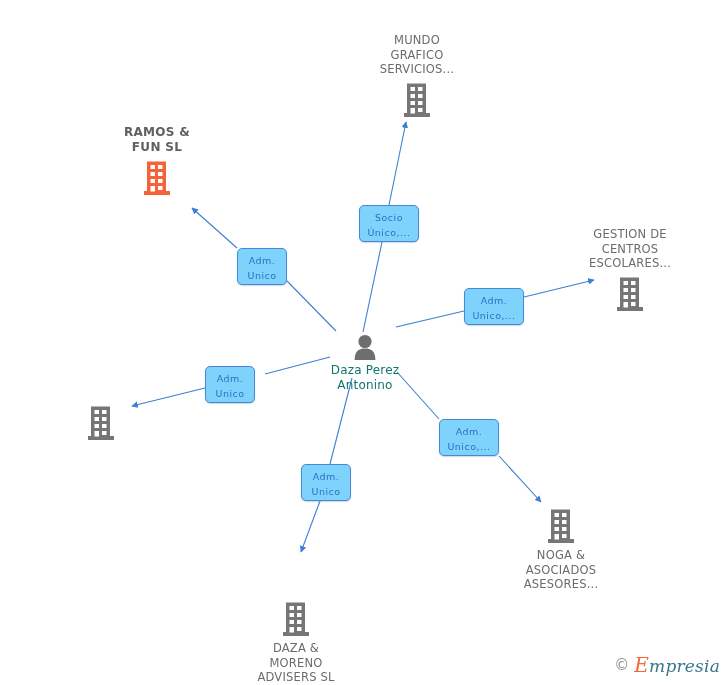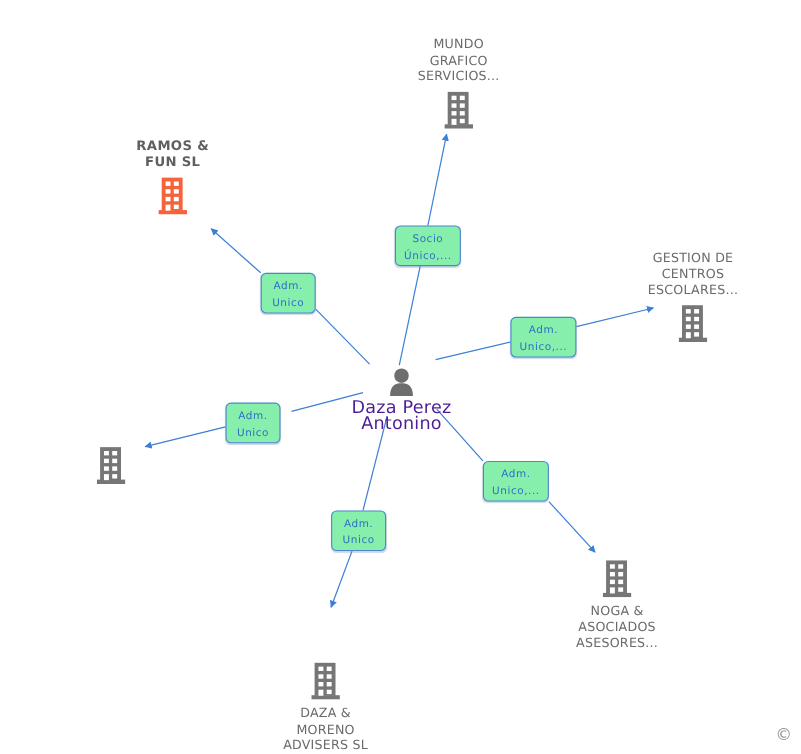--- a/index.html
+++ b/index.html
@@ -47,37 +47,37 @@
     display: block;
     height: 44px;
     line-height: 44px;
   }
   .node svg { vertical-align: middle; display: inline-block; }
 
   .node.caption-top .caption { margin-bottom: 1px; }
   .node.caption-bottom .caption { margin-top: 1px; }
 
   .node.person {
-    color: #4c1d95;
-    font-size: 16px;
+    color: #0f766e;
+    font-size: 12px;
   }
   .node.person .iconwrap { height: 32px; line-height: 32px; }
 
   .node.highlight .caption {
     color: #5f5f5f;
     font-weight: bold;
     font-size: 12px;
     letter-spacing: 0.3px;
   }
 
   
   .edge-label {
     position: absolute;
     box-sizing: border-box;
-    background: #86efac;
+    background: #7dd3fc;
     border: 1px solid #4a86d6;
     border-radius: 5px;
     color: #2f6fc4;
     font-size: 9.5px;
     letter-spacing: 0.5px;
     line-height: 15px;
     text-align: center;
     padding: 4px 2px 5px 2px;
     box-shadow: 0 1px 1px rgba(120,140,170,0.35);
     white-space: pre-line;
@@ -292,15 +292,16 @@
 Unico,...</div>
 
   <div class="edge-label" style="left:301px; top:464px; width:50px; height:37px;">Adm.
 Unico</div>
 
   <div class="edge-label" style="left:205px; top:366px; width:50px; height:37px;">Adm.
 Unico</div>
 
   <div id="watermark">
     <span class="copy">©</span>
+    <span class="brand"><span class="cap">E</span><span>mpresia</span></span>
   </div>
 
 </div>
 
 </body></html>

